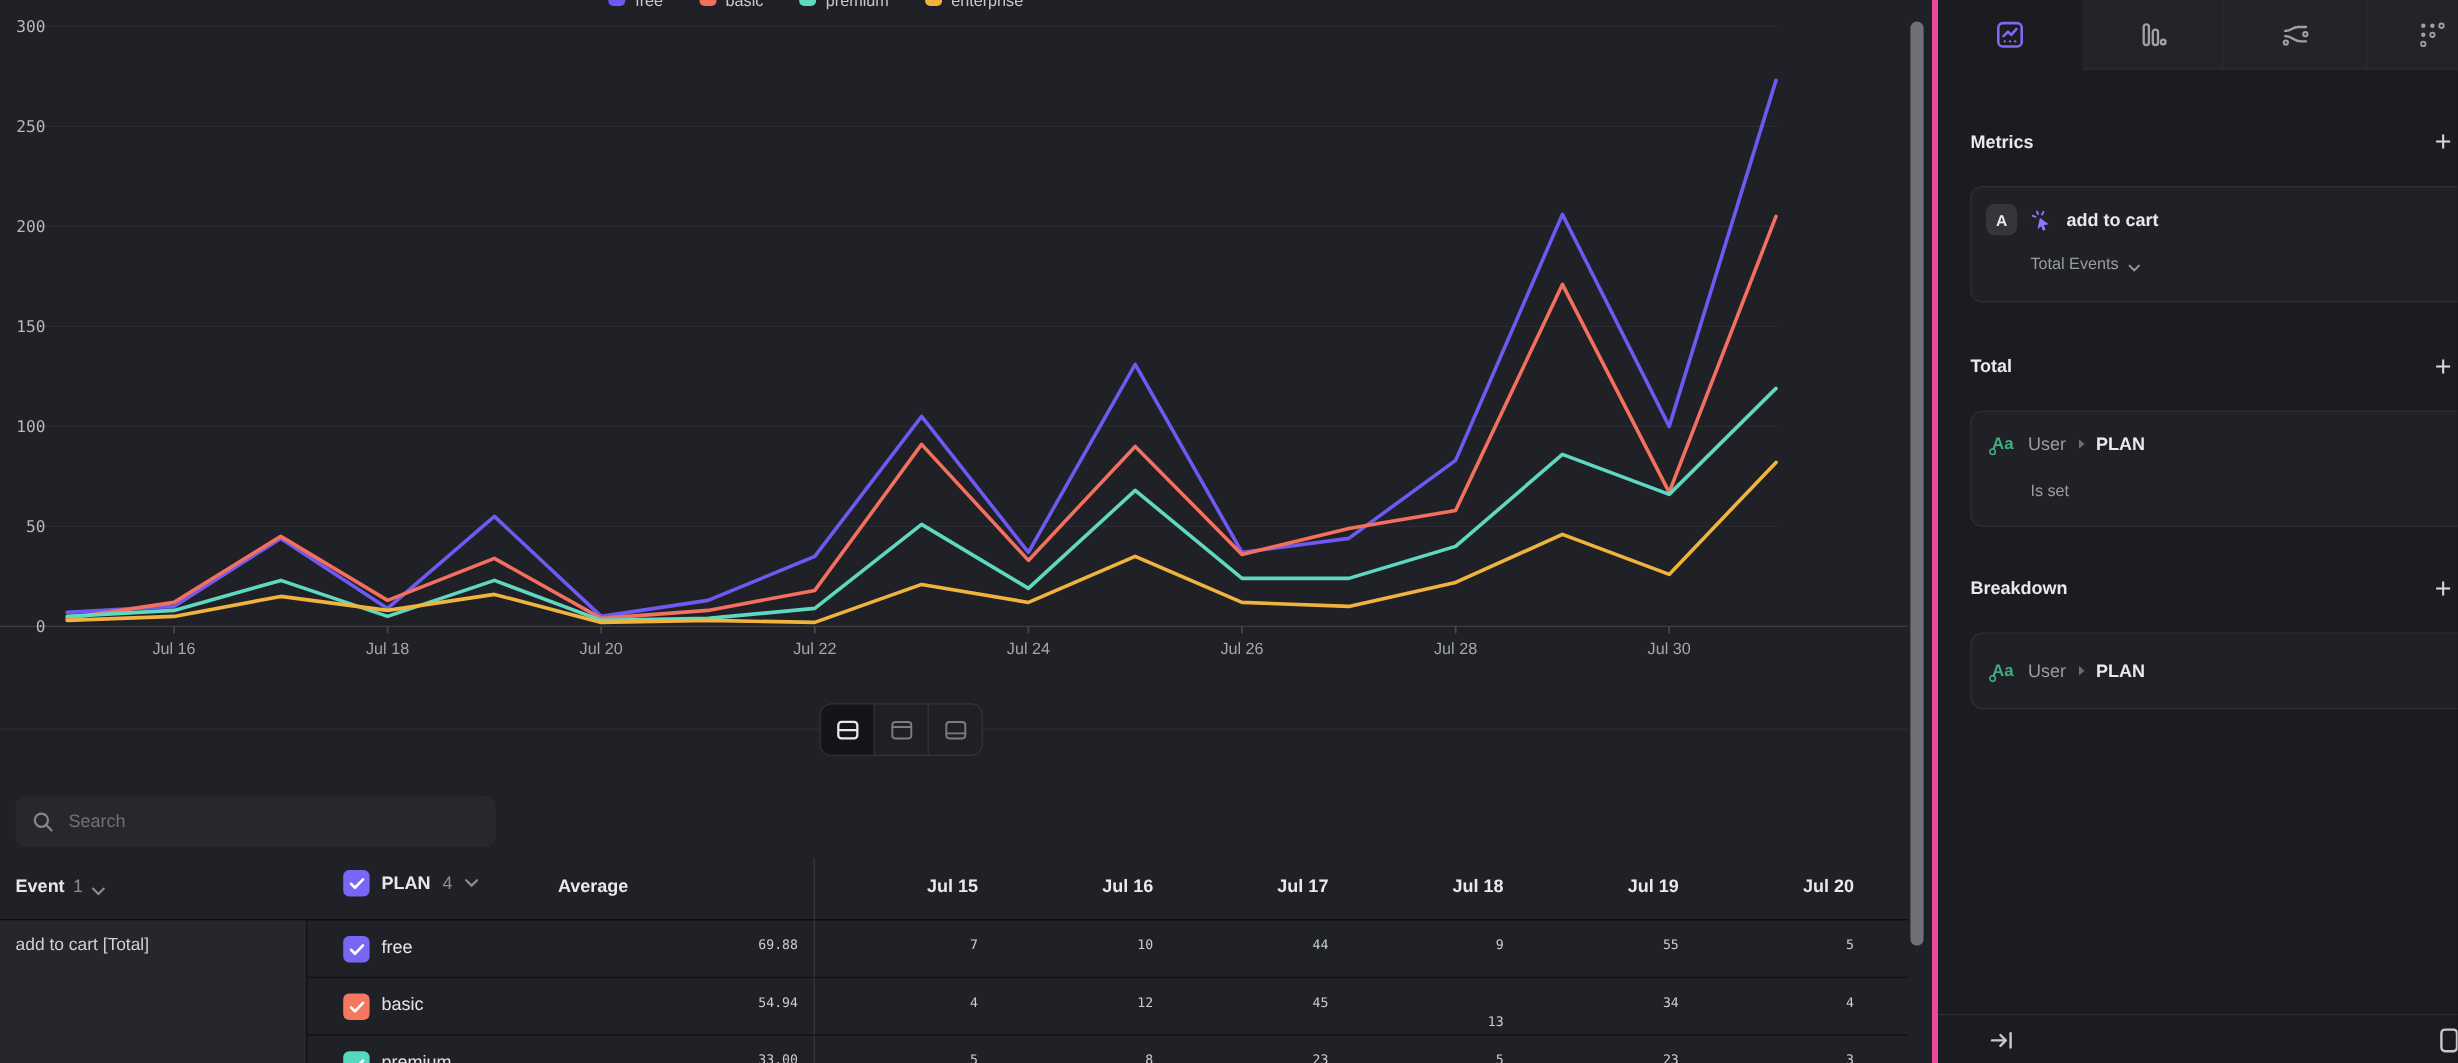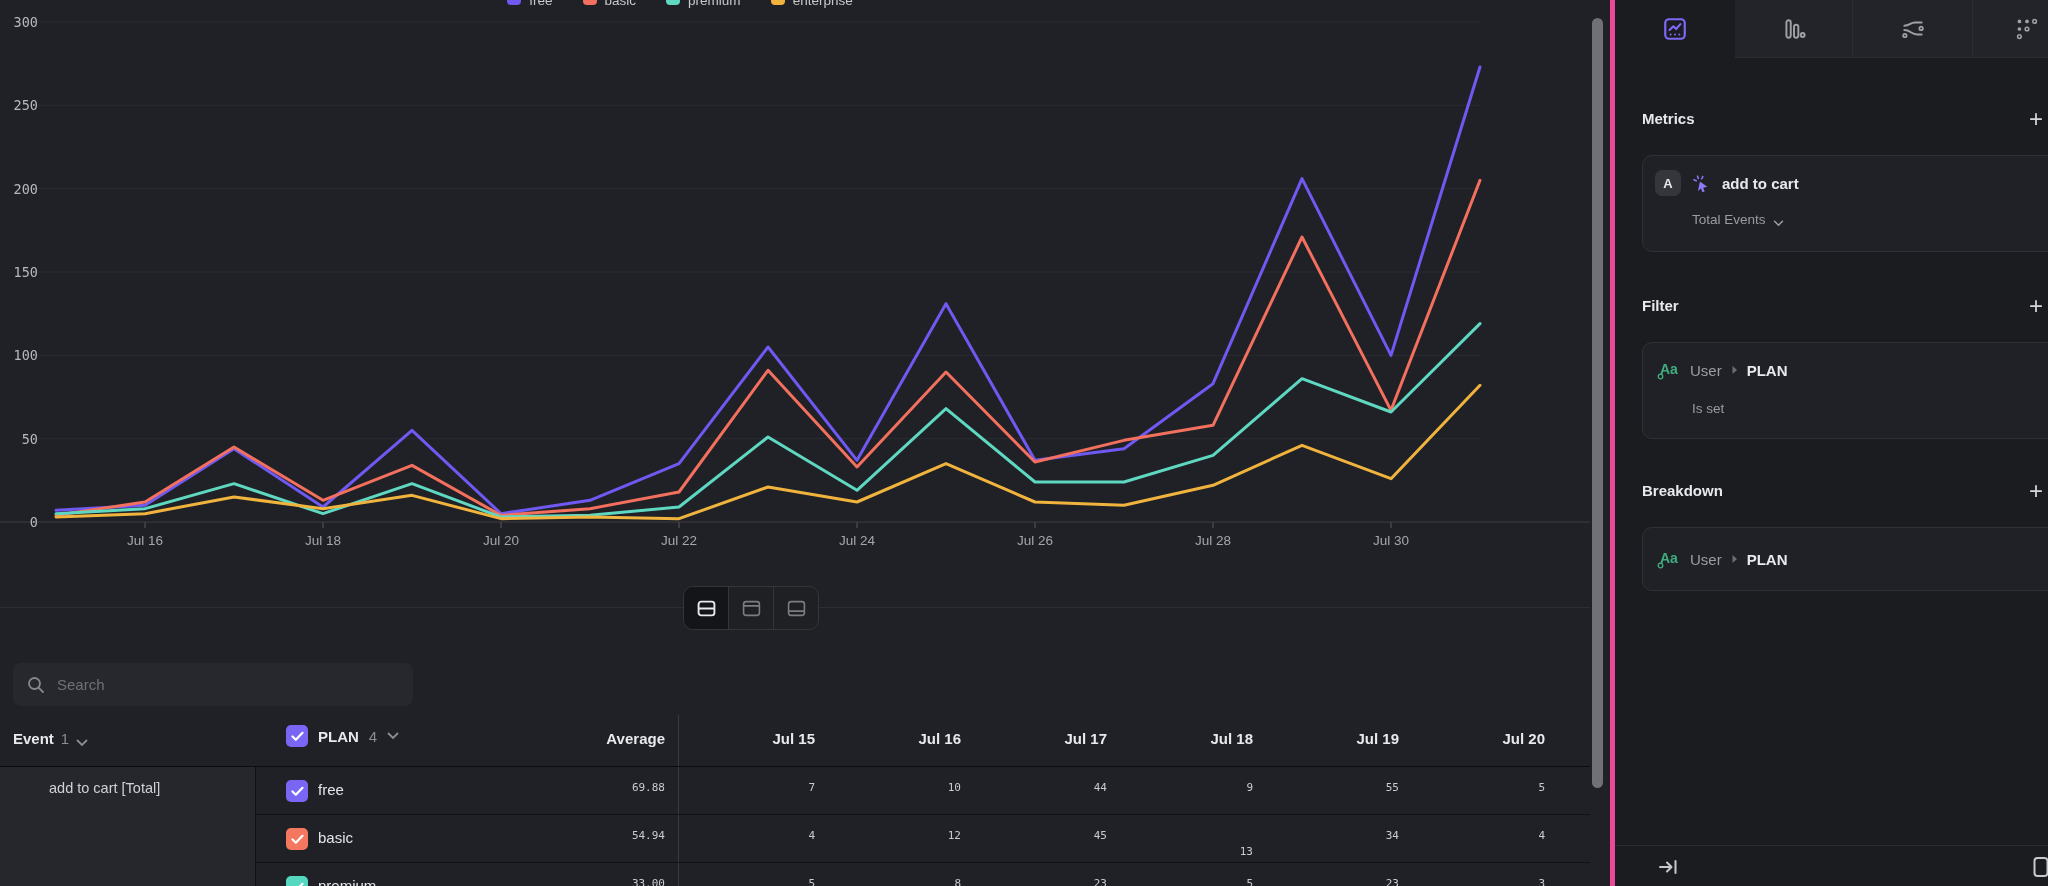--- a/index.html
+++ b/index.html
@@ -33,30 +33,30 @@
   .search-box input { flex:1; background:transparent; border:none; outline:none; font-size:15px;
                       color:#d0d2d6; font-family:"Liberation Sans", sans-serif; }
   .search-box input::placeholder { color:#6f7177; }
 
   
   .tbl-header { position:absolute; left:0; top:715px; width:1590px; height:51px; }
   .th-event { position:absolute; left:13px; top:15px; display:flex; align-items:flex-end; gap:7px; }
   .th-plan  { position:absolute; left:286px; top:10px; display:flex; align-items:center; gap:10px; }
   .th-text  { font-size:15px; font-weight:700; color:#e8e9ec; }
   .th-count { font-size:15px; color:#8a8c92; }
-  .th-avg   { position:absolute; left:465px; top:15px; width:200px; text-align:right;
+  .th-avg   { position:absolute; left:465px; top:15px; width:200px; 
               font-size:15px; font-weight:700; color:#e8e9ec; }
   .th-date  { position:absolute; top:15px; width:130px; text-align:right; font-size:15px;
               font-weight:700; color:#e8e9ec; }
   .tbl-vline { position:absolute; left:678px; top:715px; width:1px; height:171px; background:#3a3b41; }
 
   .tbl-body { position:absolute; left:0; top:766px; width:1590px; height:120px; border-top:1px solid #0b0c0f; }
   .event-cell { position:absolute; left:0; top:0; width:256px; height:120px; background:#26272c;
                 border-right:1px solid #101114; }
-  .event-cell span { position:absolute; left:13px; top:13px; font-size:14.5px; color:#cfd1d6;margin-left:36px; }
+  .event-cell span { position:absolute; left:13px; top:13px; font-size:14.5px; color:#cfd1d6; }
   .rows { position:absolute; left:256px; top:0; width:1334px; }
   .trow { position:relative; height:48px; border-bottom:1px solid #101114; }
   .checkbox { position:absolute; left:30px; top:13px; width:22px; height:22px; border-radius:5px;
               display:flex; align-items:center; justify-content:center; cursor:pointer; }
   .trow-label { position:absolute; left:62px; top:14px; font-size:15px; color:#e4e5e9; }
   .num { font-family:"DejaVu Sans Mono", monospace; font-size:11px; color:#caccd1; }
   .td-avg { position:absolute; left:209px; top:14px; width:200px; text-align:right; }
   .td-val { position:absolute; top:14px; width:130px; text-align:right; }
 
   
@@ -331,21 +331,21 @@
         <polyline points="1.5,1.5 6,6 10.5,1.5" fill="none" stroke="#9a9ca2" stroke-width="1.8" stroke-linecap="round"></polyline>
       </svg>
     </div>
     <div class="kebab">
         <i></i>
         <i></i>
         <i></i>
       </div>
   </div>
 
-  <div class="section-heading" style="top:297px">Filter</div>
+  <div class="section-heading" style="top:297px">Total</div>
   <div class="plus-btn" style="top:294px">+</div>
 
   <div class="card" style="top:342px;height:97px">
     <div class="card-row1" style="gap:9px">
       <svg width="26" height="26" viewBox="0 0 26 26">
         <text x="5" y="17" font-family="Liberation Sans, sans-serif" font-size="14" font-weight="bold" fill="#3fae7e">Aa</text>
         <circle cx="5.5" cy="19.5" r="2.3" fill="none" stroke="#3fae7e" stroke-width="1.3"></circle>
       </svg>
       <span class="scope-txt">User</span>
       <svg width="7" height="10" viewBox="0 0 7 10">

